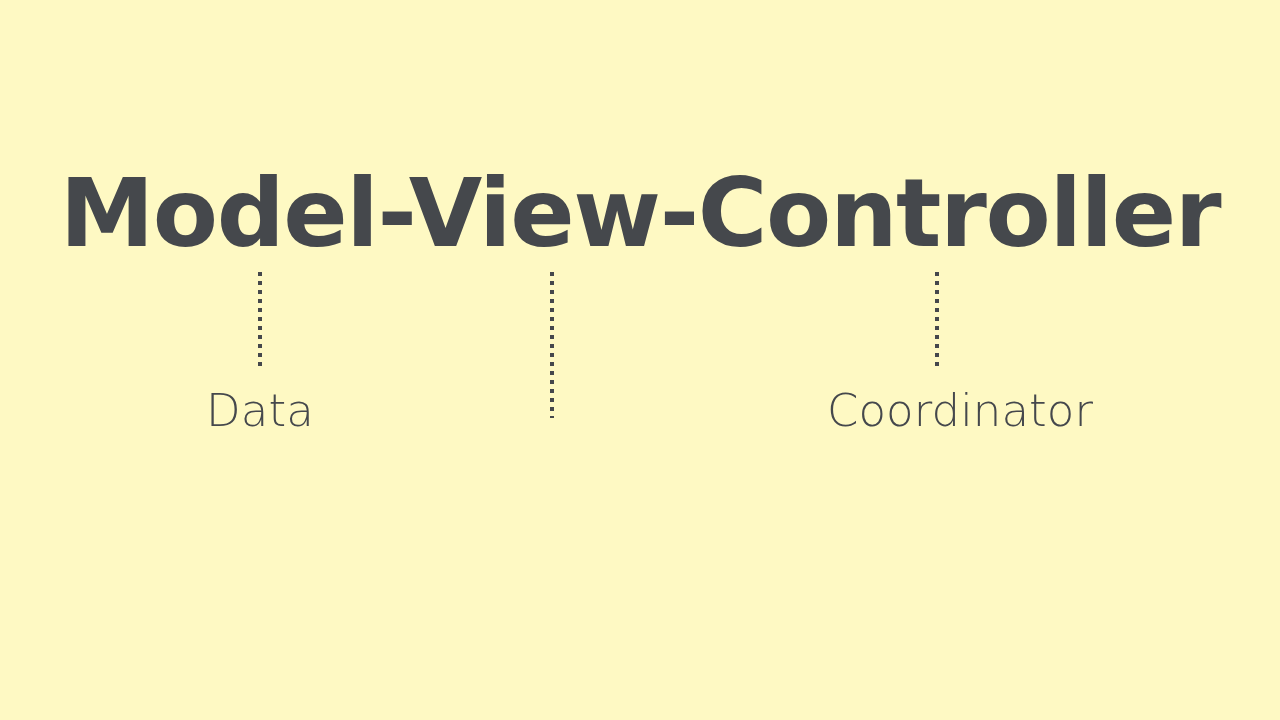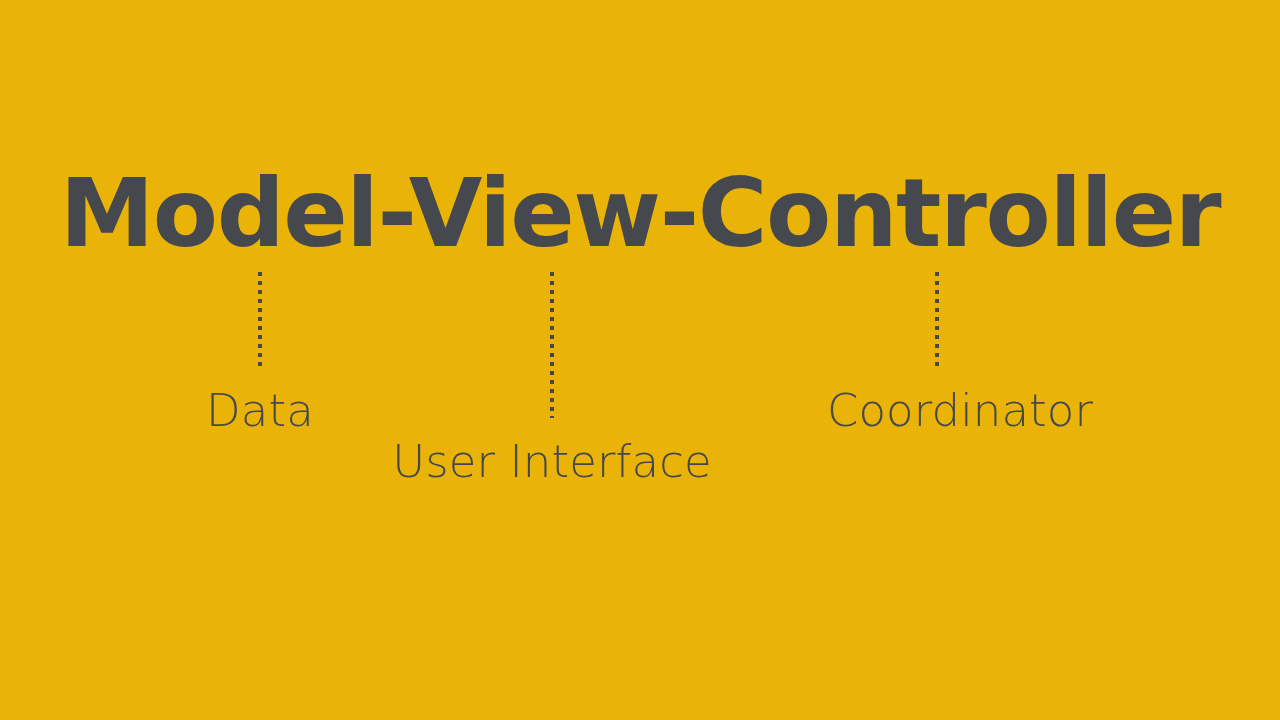--- a/index.html
+++ b/index.html
@@ -12,21 +12,21 @@
     height: 720px;
     background: #ffffff;
     font-family: "DejaVu Sans", sans-serif;
     overflow: hidden;
   }
 
   #slide {
     position: relative;
     width: 1280px;
     height: 720px;
-    background: #eab308;
+    background: #fef9c3;
   }
 
   
   .title {
     position: absolute;
     left: 0;
     top: 166px;
     width: 1280px;
     text-align: center;
     font-family: "DejaVu Sans", sans-serif;
@@ -77,16 +77,15 @@
 
 <div id="slide">
 
   <div class="title">Model-View-Controller</div>
 
   <div class="connector connector-model"></div>
   <div class="connector connector-view"></div>
   <div class="connector connector-controller"></div>
 
   <div class="leaf-label label-data">Data</div>
-  <div class="leaf-label label-ui">User Interface</div>
   <div class="leaf-label label-coordinator">Coordinator</div>
 
 </div>
 
 </body></html>

